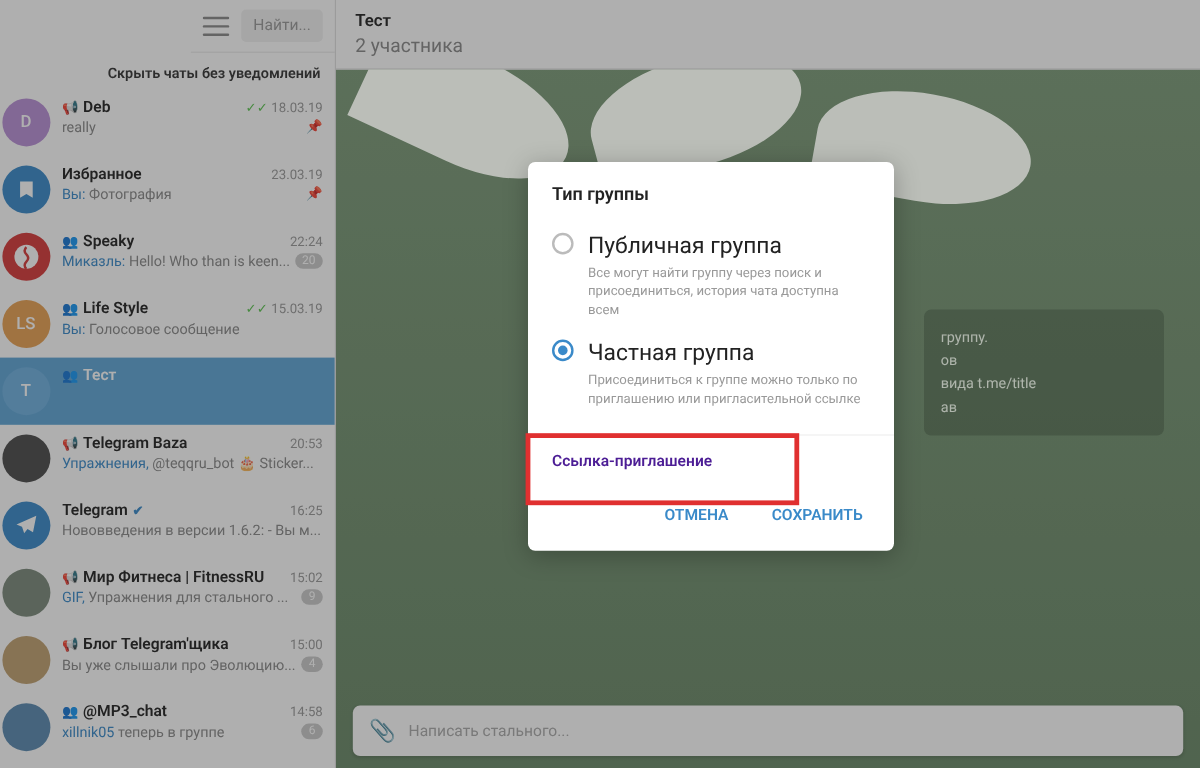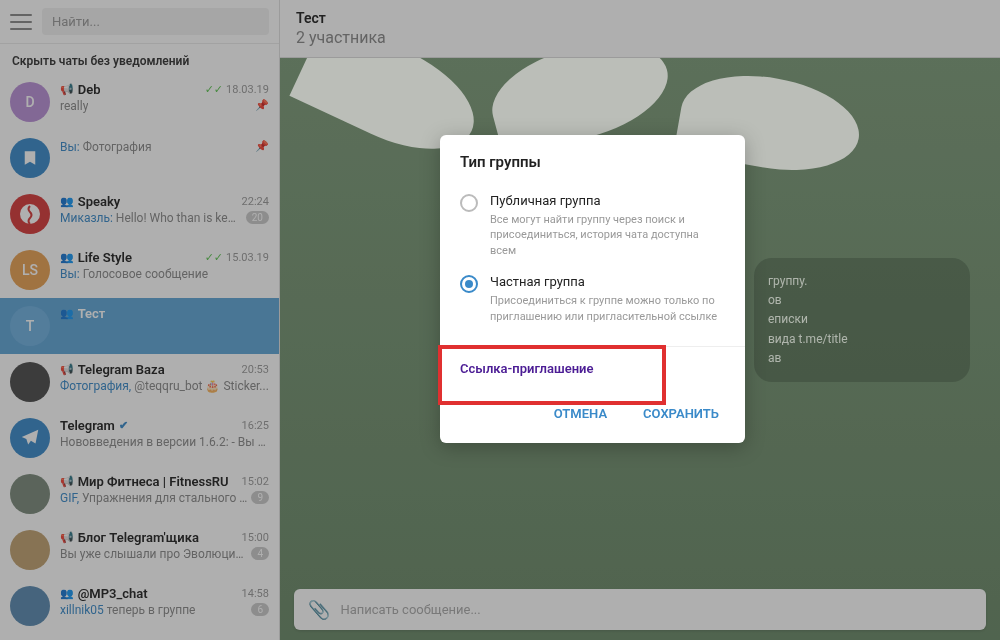--- a/index.html
+++ b/index.html
@@ -1,18 +1,18 @@
 <!DOCTYPE html>
 <html><head>
 <meta charset="utf-8">
 <style>
 * { box-sizing: border-box; margin: 0; padding: 0; font-family: -apple-system, BlinkMacSystemFont, "Segoe UI", Roboto, "Helvetica Neue", Arial, sans-serif; }
 html, body { width: 1000px; height: 640px; overflow: hidden; }
 .app { display: flex; width: 100%; height: 100%; background: #f0f0f0; }
-.sidebar { width: 280px; background: #fff; border-right: 1px solid #e0e0e0; display: flex; flex-direction: column; }
+.sidebar { width: 280px; background: #fff; border-right: 1px solid #e0e0e0; display: flex; flex-direction: column; align-items: flex-end; }
 .sidebar-header { display: flex; align-items: center; padding: 8px 10px; gap: 10px; border-bottom: 1px solid #eaeaea; }
 .hamburger { width: 22px; height: 16px; display: flex; flex-direction: column; justify-content: space-between; cursor: pointer; }
 .hamburger span { display: block; height: 2px; background: #888; border-radius: 1px; }
 .search { flex: 1; background: #f1f1f1; border-radius: 4px; padding: 6px 10px; color: #999; font-size: 13px; }
 .section-title { font-size: 12px; font-weight: 600; color: #333; padding: 10px 12px 6px; }
 .chat-list { flex: 1; overflow: hidden; }
 .chat-item { display: flex; align-items: flex-start; padding: 8px 10px; gap: 10px; cursor: pointer; position: relative; }
 .chat-item.active { background: #5fa6d6; }
 .chat-item.active .chat-name, .chat-item.active .chat-preview, .chat-item.active .chat-time { color: #fff; }
 .avatar { width: 40px; height: 40px; border-radius: 50%; display: flex; align-items: center; justify-content: center; color: #fff; font-size: 14px; font-weight: 500; flex-shrink: 0; }
@@ -31,34 +31,34 @@
 .verified { color: #3a8ac9; font-size: 11px; }
 .main { flex: 1; display: flex; flex-direction: column; position: relative; background: linear-gradient(to bottom, #6b8568 0%, #5a7458 100%); }
 .main-header { background: #fff; padding: 10px 16px; border-bottom: 1px solid #e0e0e0; }
 .main-title { font-size: 14px; font-weight: 600; color: #222; }
 .main-sub { font-size: 16px; color: #888; margin-top: 2px; }
 .bg { flex: 1; position: relative; overflow: hidden; }
 .petal { position: absolute; background: #e8ede4; border-radius: 50% 50% 50% 0; }
 .petal1 { width: 180px; height: 90px; top: -10px; left: 20px; transform: rotate(25deg); }
 .petal2 { width: 180px; height: 90px; top: -10px; left: 210px; transform: rotate(-15deg); }
 .petal3 { width: 180px; height: 90px; top: 20px; left: 400px; transform: rotate(10deg); }
-.info-box { position: absolute; right: 30px; top: 200px; width: 216px; background: rgba(60,80,60,0.5); border-radius: 18px; padding: 14px; color: #d8e0d4; font-size: 12px; line-height: 1.6; }
+.info-box { position: absolute; right: 30px; top: 200px; width: 200px; background: rgba(60,80,60,0.5); border-radius: 6px; padding: 14px; color: #d8e0d4; font-size: 12px; line-height: 1.6; }
 .composer { position: absolute; bottom: 10px; left: 14px; right: 14px; background: #fff; border-radius: 6px; display: flex; align-items: center; padding: 10px 14px; gap: 10px; box-shadow: 0 1px 3px rgba(0,0,0,0.15); }
 .attach { color: #999; font-size: 18px; cursor: pointer; }
 .msg-input { flex: 1; color: #aaa; font-size: 13px; }
 .overlay { position: absolute; inset: 0; background: rgba(50,50,50,0.25); }
 .app.dimmed .sidebar, .app.dimmed .main-header, .app.dimmed .composer { filter: brightness(0.85); }
 .dialog { position: absolute; top: 135px; left: 440px; width: 305px; background: #fff; border-radius: 6px; box-shadow: 0 4px 20px rgba(0,0,0,0.25); z-index: 100; }
 .dialog-header { padding: 18px 20px 14px; font-size: 15px; font-weight: 600; color: #222; }
 .dialog-section { padding: 0 20px 8px; }
 .radio-option { display: flex; gap: 12px; padding: 8px 0; }
 .radio { width: 18px; height: 18px; border: 2px solid #bbb; border-radius: 50%; flex-shrink: 0; margin-top: 1px; position: relative; }
 .radio.selected { border-color: #3a8ac9; }
 .radio.selected::after { content: ''; position: absolute; width: 8px; height: 8px; background: #3a8ac9; border-radius: 50%; top: 3px; left: 3px; }
-.opt-label { font-size: 13px; color: #222; }
+.opt-label { font-size: 19px; color: #222; }
 .opt-desc { font-size: 11px; color: #999; margin-top: 4px; line-height: 1.4; }
 .divider { height: 1px; background: #eee; margin: 6px 0 0; }
 .invite-section { padding: 14px 20px 10px; position: relative; }
 .invite-title { font-size: 13px; font-weight: 600; color: #4c1d95; }
 .invite-link { font-size: 12px; color: #3a8ac9; margin-top: 8px; cursor: pointer; }
 .red-box { position: absolute; border: 4px solid #e03030; pointer-events: none; }
 .dialog-footer { display: flex; justify-content: flex-end; gap: 20px; padding: 14px 18px 16px; }
 .dlg-btn { background: none; border: none; color: #3a8ac9; font-size: 13px; font-weight: 600; cursor: pointer; padding: 6px 8px; }
 </style>
 </head>
@@ -96,20 +96,28 @@
             </div>
           </div>
         </div>
         <div class="chat-item">
           <div class="avatar" style="background: rgb(58, 138, 201);">
             <svg width="18" height="18" viewBox="0 0 24 24" fill="#fff">
               <path d="M5 3h14v18l-7-4-7 4z"></path>
             </svg>
           </div>
           <div class="chat-content">
+            <div class="chat-row1">
+              <div class="chat-name">
+                <span>Избранное</span>
+              </div>
+              <div class="chat-time">
+                <span>23.03.19</span>
+              </div>
+            </div>
             <div style="display: flex; justify-content: space-between; align-items: center;">
               <div class="chat-preview"><span class="you">Вы: </span>Фотография</div>
               <span class="pin-icon">📌</span>
             </div>
           </div>
         </div>
         <div class="chat-item">
           <div class="avatar" style="background: rgb(214, 58, 58);">
             <svg width="24" height="24" viewBox="0 0 24 24">
               <circle cx="12" cy="12" r="10" fill="#fff"></circle>
@@ -167,21 +175,21 @@
             <div class="chat-row1">
               <div class="chat-name">
                 <span class="megaphone">📢</span>
                 <span>Telegram Baza</span>
               </div>
               <div class="chat-time">
                 <span>20:53</span>
               </div>
             </div>
             <div style="display: flex; justify-content: space-between; align-items: center;">
-              <div class="chat-preview"><span class="blue">Фотография, </span>@teqqru_bot 🎂 Sticker...</div>
+              <div class="chat-preview"><span class="blue">Упражнения, </span>@teqqru_bot 🎂 Sticker...</div>
             </div>
           </div>
         </div>
         <div class="chat-item">
           <div class="avatar" style="background: rgb(58, 138, 201);">
             <svg width="22" height="22" viewBox="0 0 24 24" fill="#fff">
               <path d="M21 3L3 11l5 2 2 6 3-4 5 3z"></path>
             </svg>
           </div>
           <div class="chat-content">
@@ -261,27 +269,26 @@
       <div class="main-title">Тест</div>
       <div class="main-sub">2 участника</div>
     </div>
     <div class="bg">
       <div class="petal petal1"></div>
       <div class="petal petal2"></div>
       <div class="petal petal3"></div>
       <div class="info-box" id="info-box">
           <div>группу.</div>
           <div>ов</div>
-          <div>еписки</div>
           <div>вида t.me/title</div>
           <div>ав</div>
         </div>
       <div class="composer">
         <span class="attach">📎</span>
-        <div class="msg-input">Написать сообщение...</div>
+        <div class="msg-input">Написать стального...</div>
       </div>
     </div>
   </div>
 
   <div class="overlay"></div>
 </div>
 
 <div class="dialog">
   <div class="dialog-header">Тип группы</div>
   <div class="dialog-section" id="dialog-opts">

